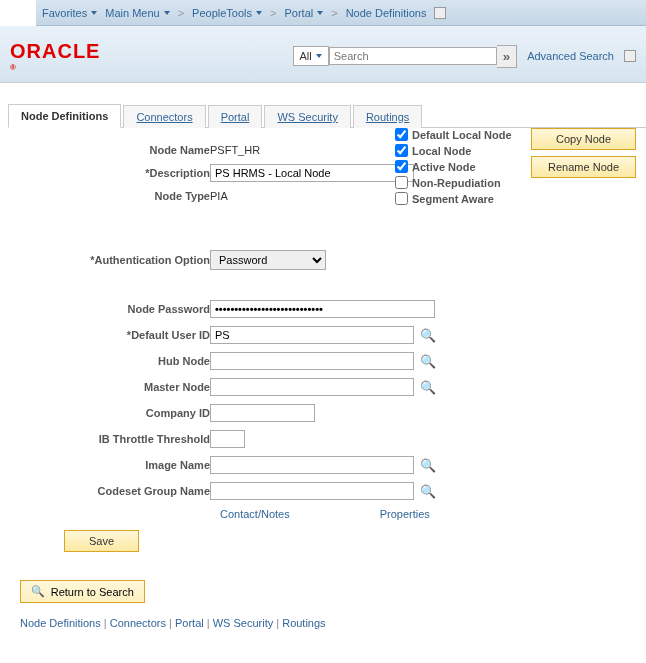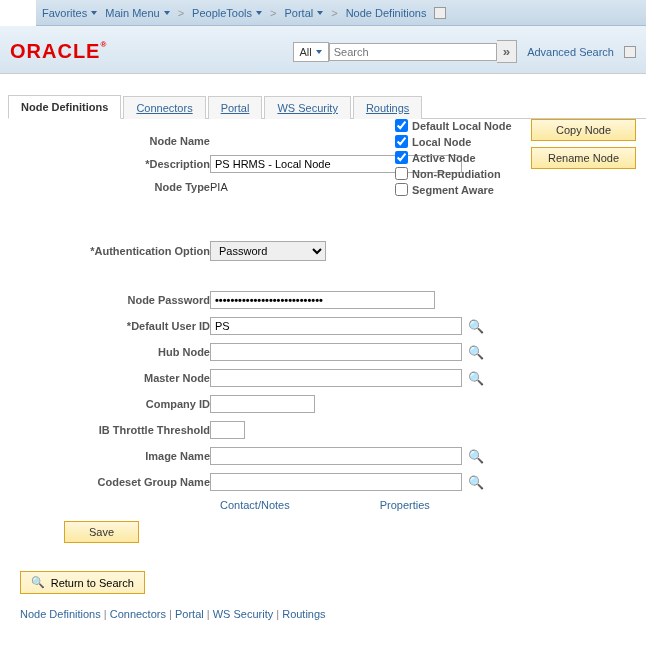--- a/index.html
+++ b/index.html
@@ -3,36 +3,36 @@
 <meta charset="utf-8">
 <style>
   * { box-sizing: border-box; margin: 0; padding: 0; }
   body { font-family: Arial, sans-serif; font-size: 11px; color: #333; background: #fff; width: 646px; }
   .topbar { background: linear-gradient(#d8e5f0, #c4d6e6); border-bottom: 1px solid #a8bdd0; height: 26px; display: flex; align-items: center; padding: 0 6px; gap: 8px; margin-left: 36px; }
   .crumb { color: #336699; cursor: pointer; display: inline-flex; align-items: center; gap: 4px; }
   .crumb-sep { color: #999; }
   .dropdown-caret { display: inline-block; width: 0; height: 0; border-left: 3px solid transparent; border-right: 3px solid transparent; border-top: 4px solid #336699; vertical-align: middle; }
   .small-icon { display: inline-block; width: 12px; height: 12px; border: 1px solid #999; background: #eee; }
   .header { background: linear-gradient(#eaf2f9, #d6e4ef); padding: 14px 10px 10px 10px; display: flex; align-items: center; gap: 12px; border-bottom: 1px solid #ccc; }
-  .logo { color: #e00000; font-weight: bold; font-size: 20px; letter-spacing: 1px; font-family: Arial; display:flex; align-items:flex-start;}
+  .logo { color: #e00000; font-weight: bold; font-size: 20px; letter-spacing: 1px; font-family: Arial; display:flex; align-items:flex-start;flex-direction:column;}
   .logo sup { font-size: 8px; color: #e00000; }
   .searchwrap { display: flex; align-items: center; margin-left: auto; }
   .search-all { border: 1px solid #aaa; background: #fff; padding: 3px 6px; display: flex; align-items: center; gap: 4px; font-size: 11px; }
   .search-input { border: 1px solid #aaa; border-left: none; padding: 4px 6px; width: 168px; font-size: 11px; }
   .search-btn { border: 1px solid #aaa; border-left: none; background: #eee; padding: 3px 6px; cursor: pointer; color:#666; font-weight:bold;}
   .adv { color: #336699; margin-left: 10px; cursor: pointer; }
   .tabs { display: flex; align-items: flex-end; margin: 20px 0 0 8px; border-bottom: 1px solid #ccc; }
   .tab { border: 1px solid #ccc; border-bottom: none; padding: 5px 12px; margin-right: 2px; background: #f6f6f6; color: #336699; cursor: pointer; text-decoration: underline; position: relative; top: 1px;}
   .tab.active { background: #fff; color: #333; text-decoration: none; font-weight: bold; border-bottom: 1px solid #fff;}
   .main { padding: 16px 10px; position: relative; }
   .row { display: flex; align-items: center; margin-bottom: 8px; }
   .lbl { width: 200px; text-align: right; padding-right: 0; font-weight: bold; color: #555; }
   .val { flex: 1; display: flex; align-items: center; gap: 4px; }
   input[type="text"], input[type="password"], select { border: 1px solid #aaa; padding: 2px 4px; font-size: 11px; }
-  .text-wide { width: 252px; }
+  .text-wide { width: 204px; }
   .text-narrow { width: 105px; }
   .text-tiny { width: 35px; }
   .side-buttons { position: absolute; right: 10px; top: 0; display: flex; flex-direction: column; gap: 6px; }
   .yellow-btn { background: linear-gradient(#fff7da,#fce9a2); border: 1px solid #daa520; padding: 4px 16px; cursor: pointer; font-size: 11px; color:#333;}
   .chk-col { position: absolute; left: 395px; top: 0; display: flex; flex-direction: column; gap: 3px; }
   .chk-row { display: flex; align-items: center; gap: 4px; font-weight: bold; color: #555;}
   .lookup-icon { cursor: pointer; color: #6a8bab; font-size: 13px; margin-left:2px;}
   .links-row { margin: 8px 0 0 210px; display: flex; gap: 90px; }
   .links-row a { color: #336699; text-decoration: none; cursor:pointer;}
   .save-row { margin: 10px 0 0 54px; }
@@ -122,20 +122,21 @@
         <span>Non-Repudiation</span>
       </label>
     <label class="chk-row">
         <input type="checkbox" style="">
         <span>Segment Aware</span>
       </label>
   </div>
 
   <div class="row">
       <div class="lbl">Node Name</div>
+      <div class="val static">PSFT_HR</div>
     </div>
   <div class="row">
       <div class="lbl">*Description</div>
       <div class="val">
         <input type="text" class="text-wide" value="PS HRMS - Local Node" style="">
       </div>
     </div>
   <div class="row">
       <div class="lbl">Node Type</div>
       <div class="val static">PIA</div>

